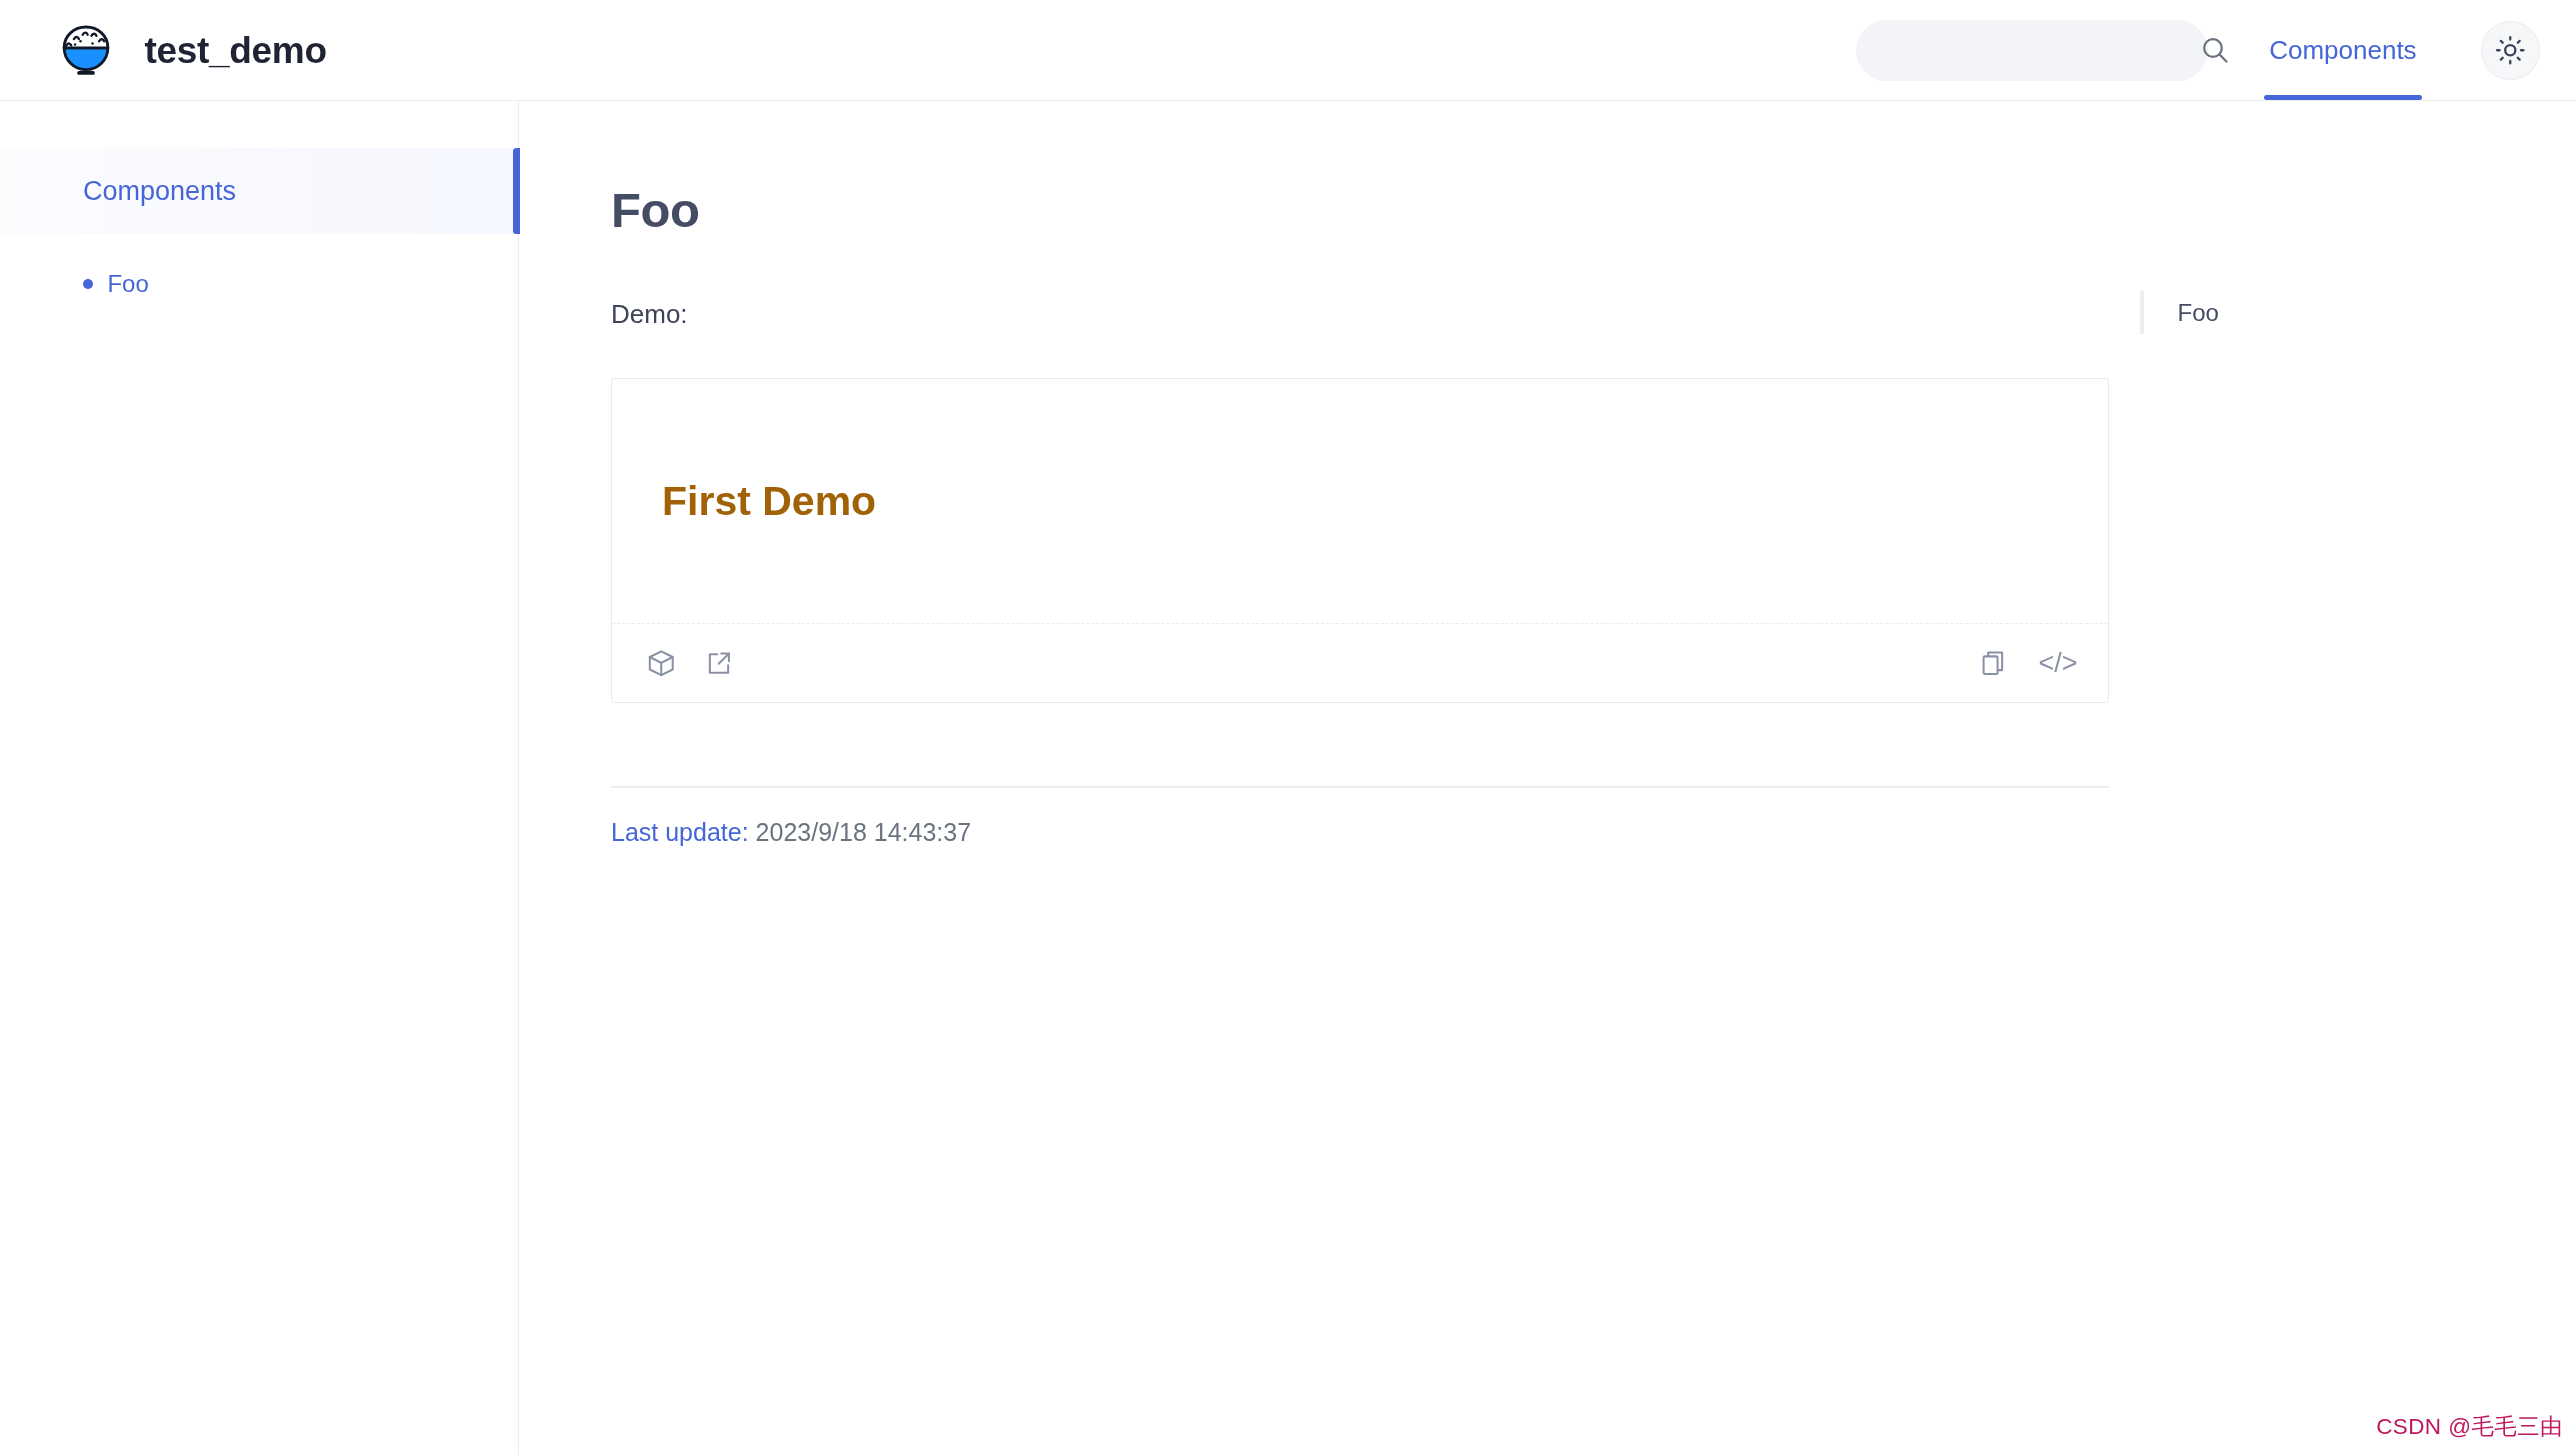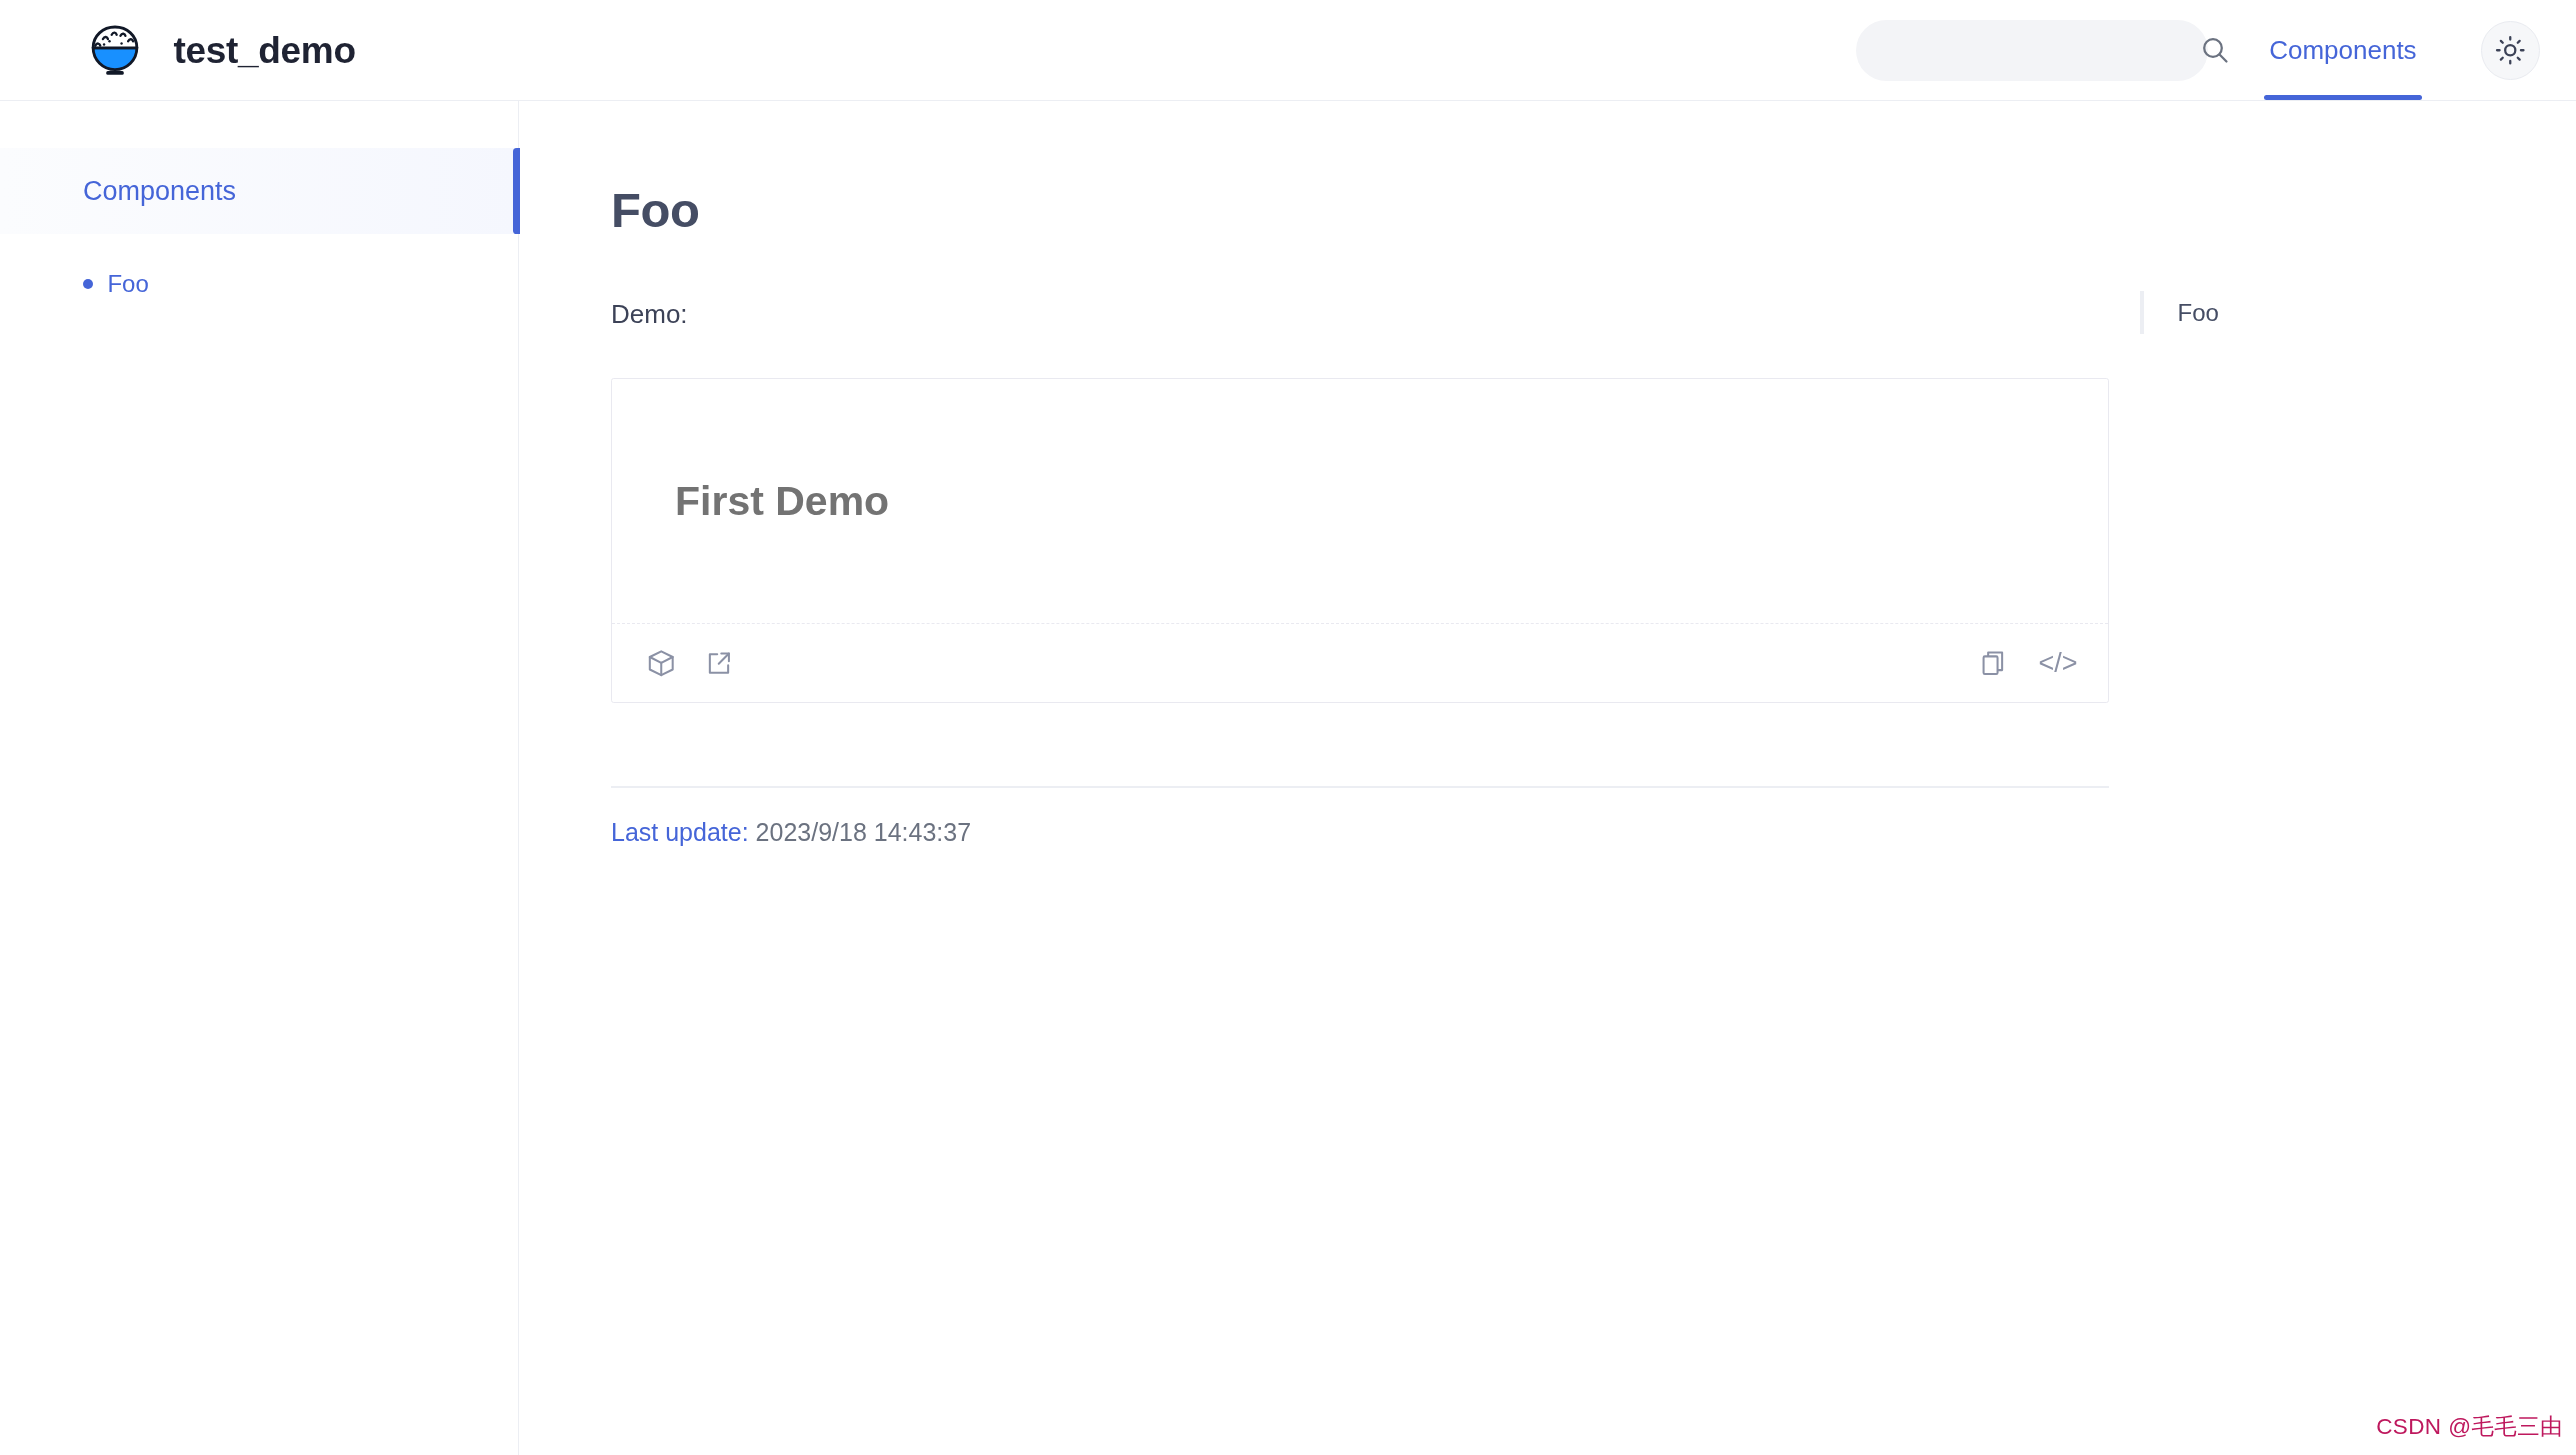--- a/index.html
+++ b/index.html
@@ -26,21 +26,21 @@
     display: flex;
     align-items: center;
     border-bottom: 1.8px solid #eceef3;
     background: #fff;
     position: relative;
   }
   .brand {
     display: flex;
     align-items: center;
     gap: 23.4px;
-    padding-left: 80px;
+    padding-left: 51px;
   }
   .brand-logo { width: 70px; height: 70px; display: block; }
   .brand-title {
     font-size: 37px;
     font-weight: bold;
     color: #1f2333;
     letter-spacing: -0.3px;
     line-height: 1;
   }
 
@@ -209,22 +209,22 @@
   }
   .demo-preview {
     padding: 66px 50px 66px 50px;
     min-height: 244px;
     display: flex;
     align-items: center;
   }
   .demo-heading {
     font-size: 41px;
     font-weight: bold;
-    color: #737373;
-    margin: 13px;
+    color: #a16207;
+    margin: 0;
     line-height: 1.2;
   }
   .demo-toolbar {
     border-top: 1.8px dashed #e9e9f0;
     height: 79px;
     display: flex;
     align-items: center;
     padding: 0 30.5px 0 34px;
   }
   .toolbar-left, .toolbar-right {

